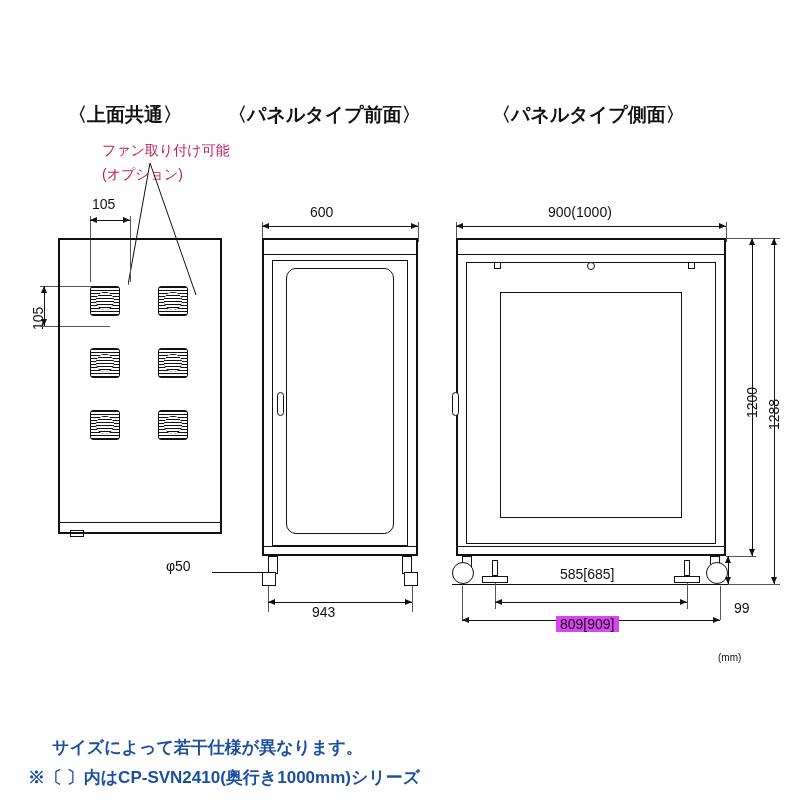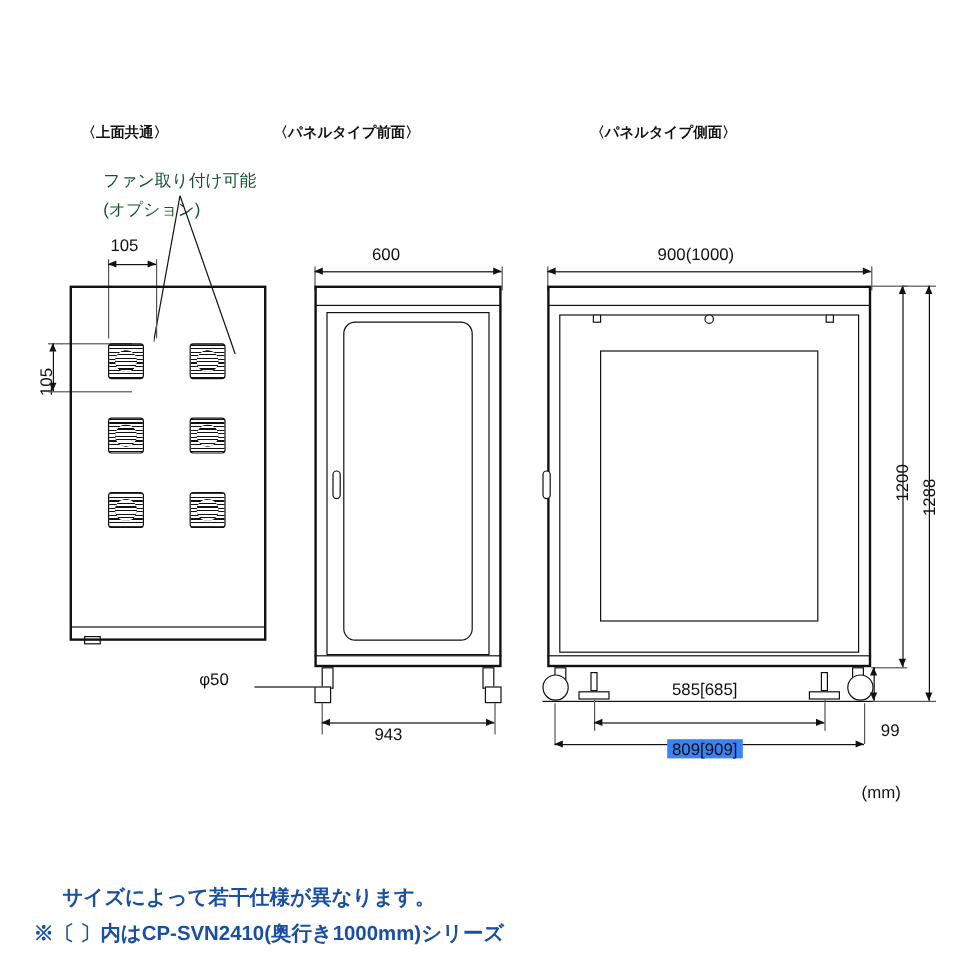--- a/index.html
+++ b/index.html
@@ -17,51 +17,52 @@
   }
   .stage {
     position: absolute;
     left: 0; top: 0;
     width: 800px; height: 800px;
   }
   .abs { position: absolute; }
 
   
   .heading {
-    font-size: 12px;
+    font-size: 19px;
     font-weight: bold;
     color: #111;
     white-space: nowrap;
     letter-spacing: 0px;
   }
   .label {
     font-size: 14px;
-    color: #14532d;
-    white-space: nowrap;
+    color: #be185d;
+    white-space: nowrap;
+    margin-left: 16px;
   }
   .dim {
     font-size: 14px;
     color: #111;
     white-space: nowrap;
   }
   .dim-v {
     font-size: 14px;
     color: #111;
     white-space: nowrap;
     transform-origin: 0 0;
     transform: rotate(-90deg);
   }
   .note {
     font-size: 17px;
     font-weight: bold;
     color: #1b4fa0;
     white-space: nowrap;
   }
   .unit {
-    font-size: 14px;
+    font-size: 10px;
     color: #111;
     white-space: nowrap;
   }
 
   
   .hline { position: absolute; height: 0; border-top: 1px solid #111; }
   .vline { position: absolute; width: 0; border-left: 1px solid #111; }
   .hline-thin { position: absolute; height: 0; border-top: 1px solid #555; }
   .vline-thin { position: absolute; width: 0; border-left: 1px solid #555; }
 
@@ -297,20 +298,20 @@
   <div class="hline" style="left:495px; top:602px; width:192px;"></div>
   <div class="arr-l abs" style="left:495px; top:598.5px;"></div>
   <div class="arr-r abs" style="left:680px; top:598.5px;"></div>
   <div class="abs dim" style="left:556px; top:566px; background:#fff; padding:0 4px;">585[685]</div>
 
   <div class="vline-thin" style="left:462px; top:586px; height:34px;"></div>
   <div class="vline-thin" style="left:720px; top:586px; height:34px;"></div>
   <div class="hline" style="left:462px; top:620px; width:258px;"></div>
   <div class="arr-l abs" style="left:462px; top:616.5px;"></div>
   <div class="arr-r abs" style="left:713px; top:616.5px;"></div>
-  <div class="abs dim" style="left:556px; top:616px; background:#3b82f6; padding:0 4px;">809[909]</div>
+  <div class="abs dim" style="left:556px; top:616px; background:#d946ef; padding:0 4px;">809[909]</div>
 
   <div class="abs unit" style="left:718px; top:652px;">(mm)</div>
 
   <div class="abs note" style="left:52px; top:736px;">サイズによって若干仕様が異なります。</div>
   <div class="abs note" style="left:28px; top:766px;">※〔 〕内はCP-SVN2410(奥行き1000mm)シリーズ</div>
 
 </div>
 
 </body></html>

